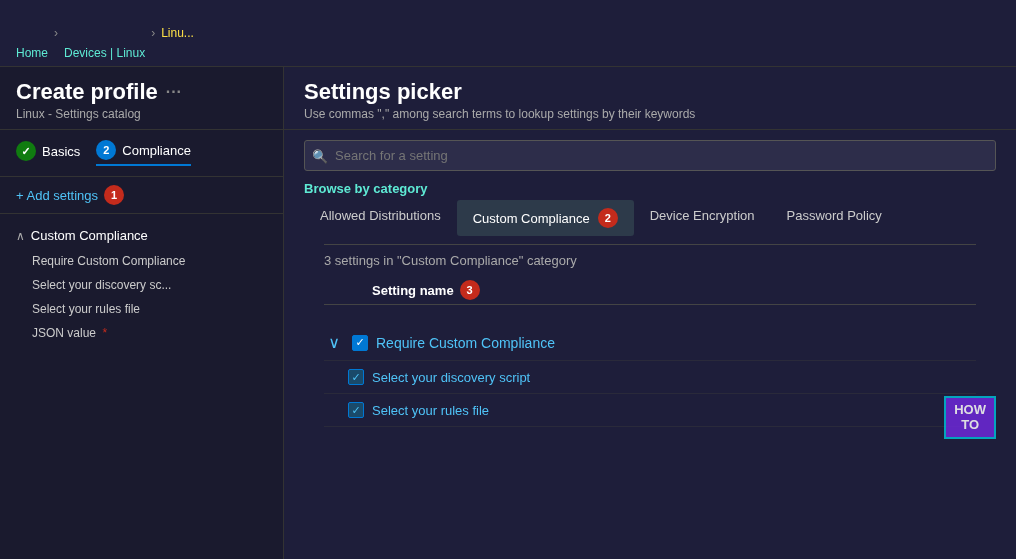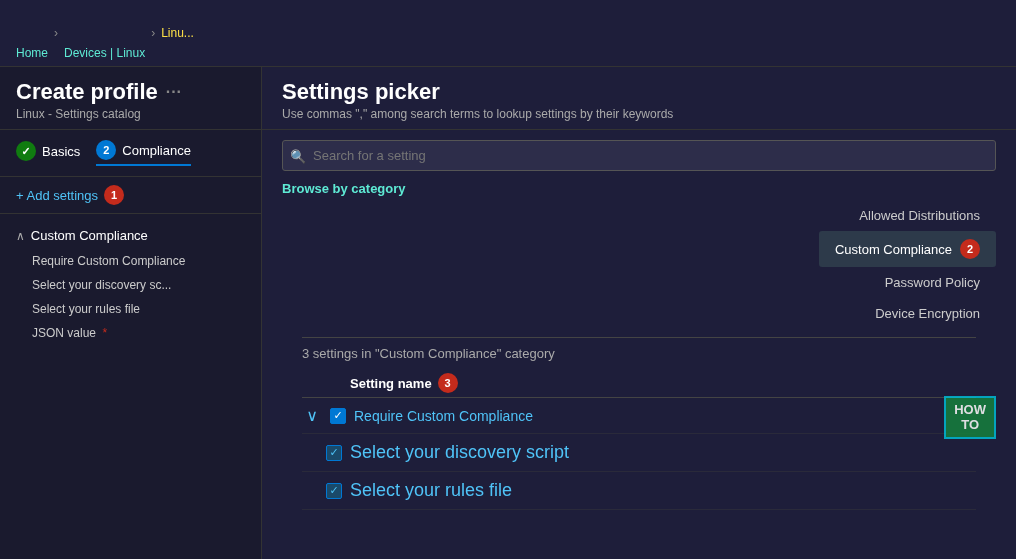--- a/index.html
+++ b/index.html
@@ -30,21 +30,21 @@
 
     
     .main-layout {
       display: flex;
       flex: 1;
       overflow: hidden;
     }
 
     
     .left-panel {
-      width: 262px;
+      width: 284px;
       background: #1a1a2e;
       border-right: 1px solid #333;
       display: flex;
       flex-direction: column;
       flex-shrink: 0;
     }
 
     .left-header {
       padding: 12px 16px 8px;
       border-bottom: 1px solid #333;
@@ -234,22 +234,21 @@
 
     .browse-label {
       font-size: 13px;
       font-weight: 600;
       color: #5eead4;
       margin-bottom: 4px;
     }
 
     .category-list {
       display: flex;
-      flex-direction: column;
-      align-items: flex-end;
+      flex-direction: row;
     }
 
     .category-option {
       padding: 8px 16px;
       font-size: 13px;
       color: #ccc;
       cursor: pointer;
       border-radius: 3px;
     }
 
@@ -281,21 +280,21 @@
       font-size: 13px;
       color: #aaa;
       margin-bottom: 8px;
     }
 
     .col-header-row {
       display: flex;
       align-items: center;
       padding: 4px 0;
       border-bottom: 1px solid #444;
-      margin-bottom: 0;
+      margin-bottom: 20px;
     }
 
     .col-header-label {
       font-size: 13px;
       font-weight: 600;
       color: #fff;
       display: flex;
       align-items: center;
       gap: 6px;
     }
@@ -346,39 +345,39 @@
       border-radius: 2px;
       display: flex;
       align-items: center;
       justify-content: center;
       flex-shrink: 0;
     }
 
     .checkmark { color: #fff; font-size: 11px; }
     .checkmark-faded { color: #4fc3f7; font-size: 11px; }
 
-    .result-text { color: #4fc3f7; font-size: 18px; }
+    .result-text { color: #4fc3f7; font-size: 13px; }
     .result-text-main { color: #4fc3f7; font-size: 14px; font-weight: 500; }
 
     
     .watermark {
       position: absolute;
       bottom: 120px;
       right: 20px;
       opacity: 0.85;
     }
 
     .watermark-box {
       display: flex;
       align-items: center;
       border: 2px solid #00bcd4;
     }
 
     .watermark-how-to {
-      background: #15803d;
+      background: #6d28d9;
       color: #fff;
       padding: 4px 8px;
       font-size: 12px;
       font-weight: 700;
       line-height: 1.2;
       text-align: center;
     }
 
     .watermark-manage {
       background: #1a1a2e;
@@ -462,22 +461,22 @@
 
     <div class="browse-section">
       <div class="browse-label">Browse by category</div>
 
       <div class="category-list">
         <div class="category-option">Allowed Distributions</div>
         <div class="category-option selected">
           <span>Custom Compliance</span>
           <div class="badge-circle">2</div>
         </div>
+        <div class="category-option">Device Encryption</div>
         <div class="category-option">Password Policy</div>
-        <div class="category-option">Device Encryption</div>
       </div>
 
       <hr class="divider">
 
       <div class="results-section">
         <div class="results-title">
           <span>3</span> settings in "<span>Custom Compliance</span>" category
         </div>
 
         <div class="col-header-row">

